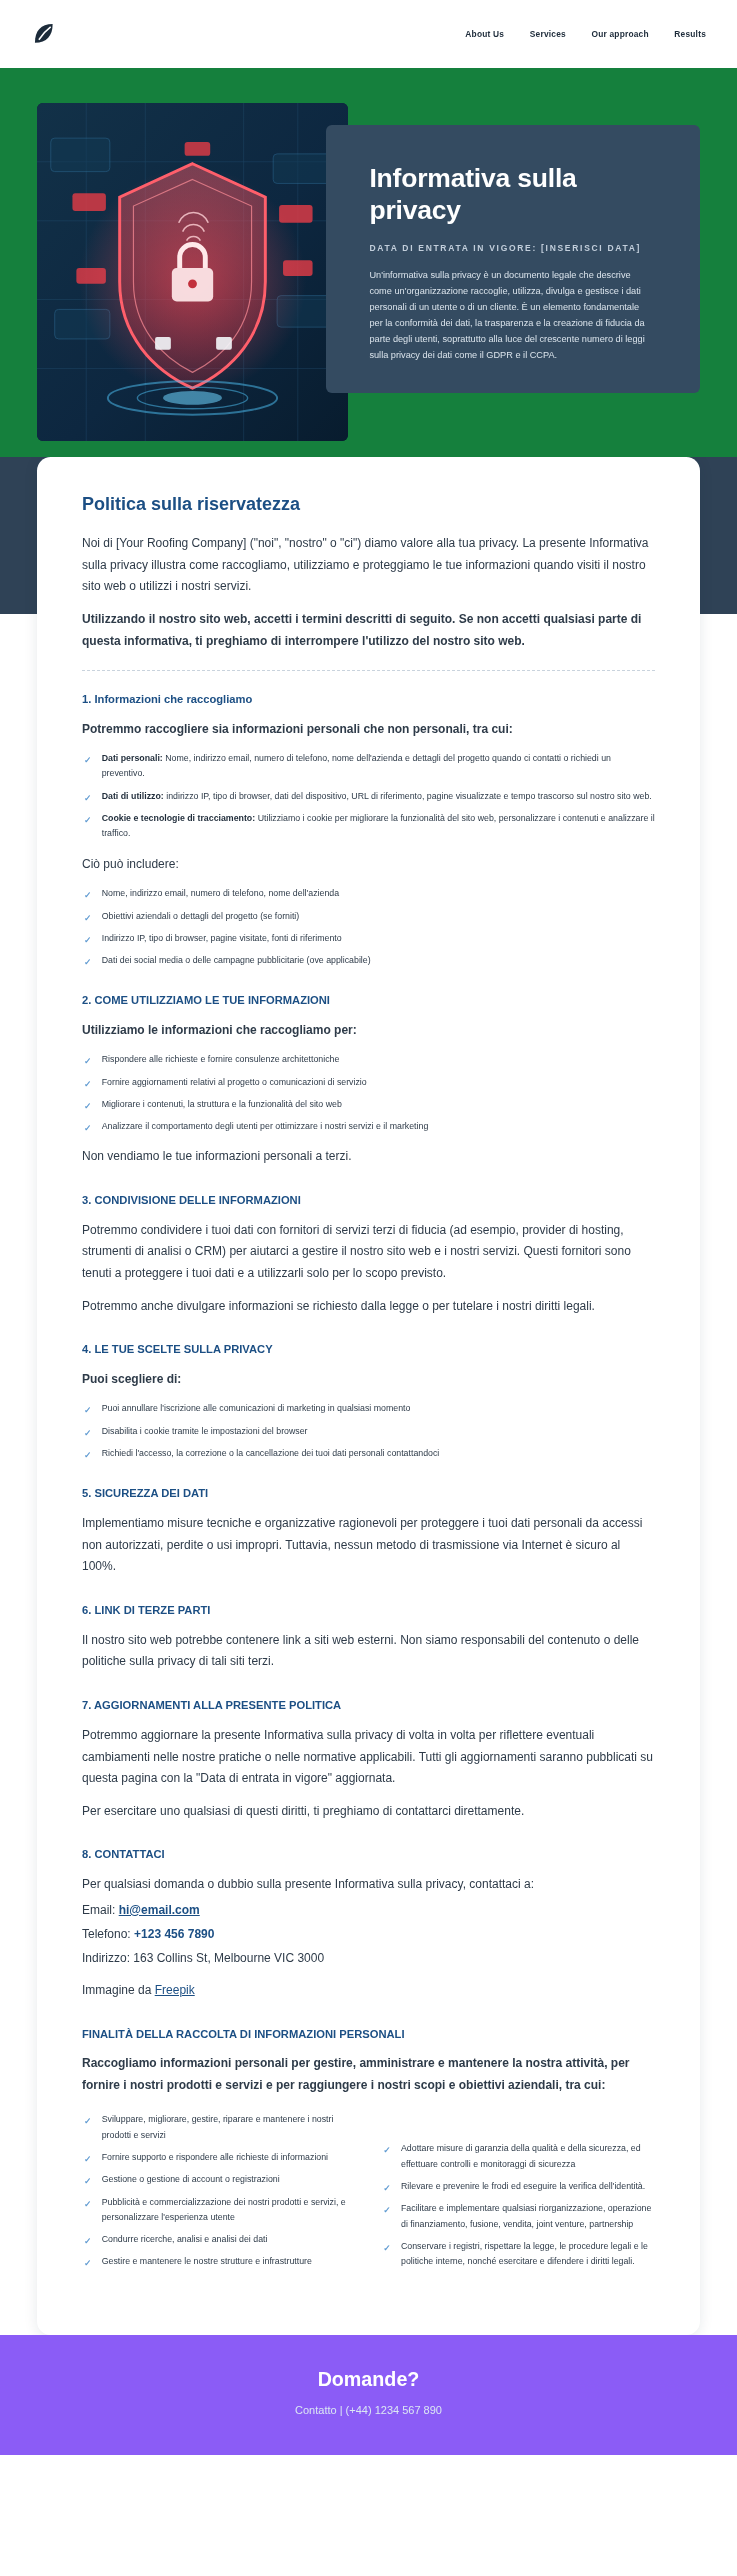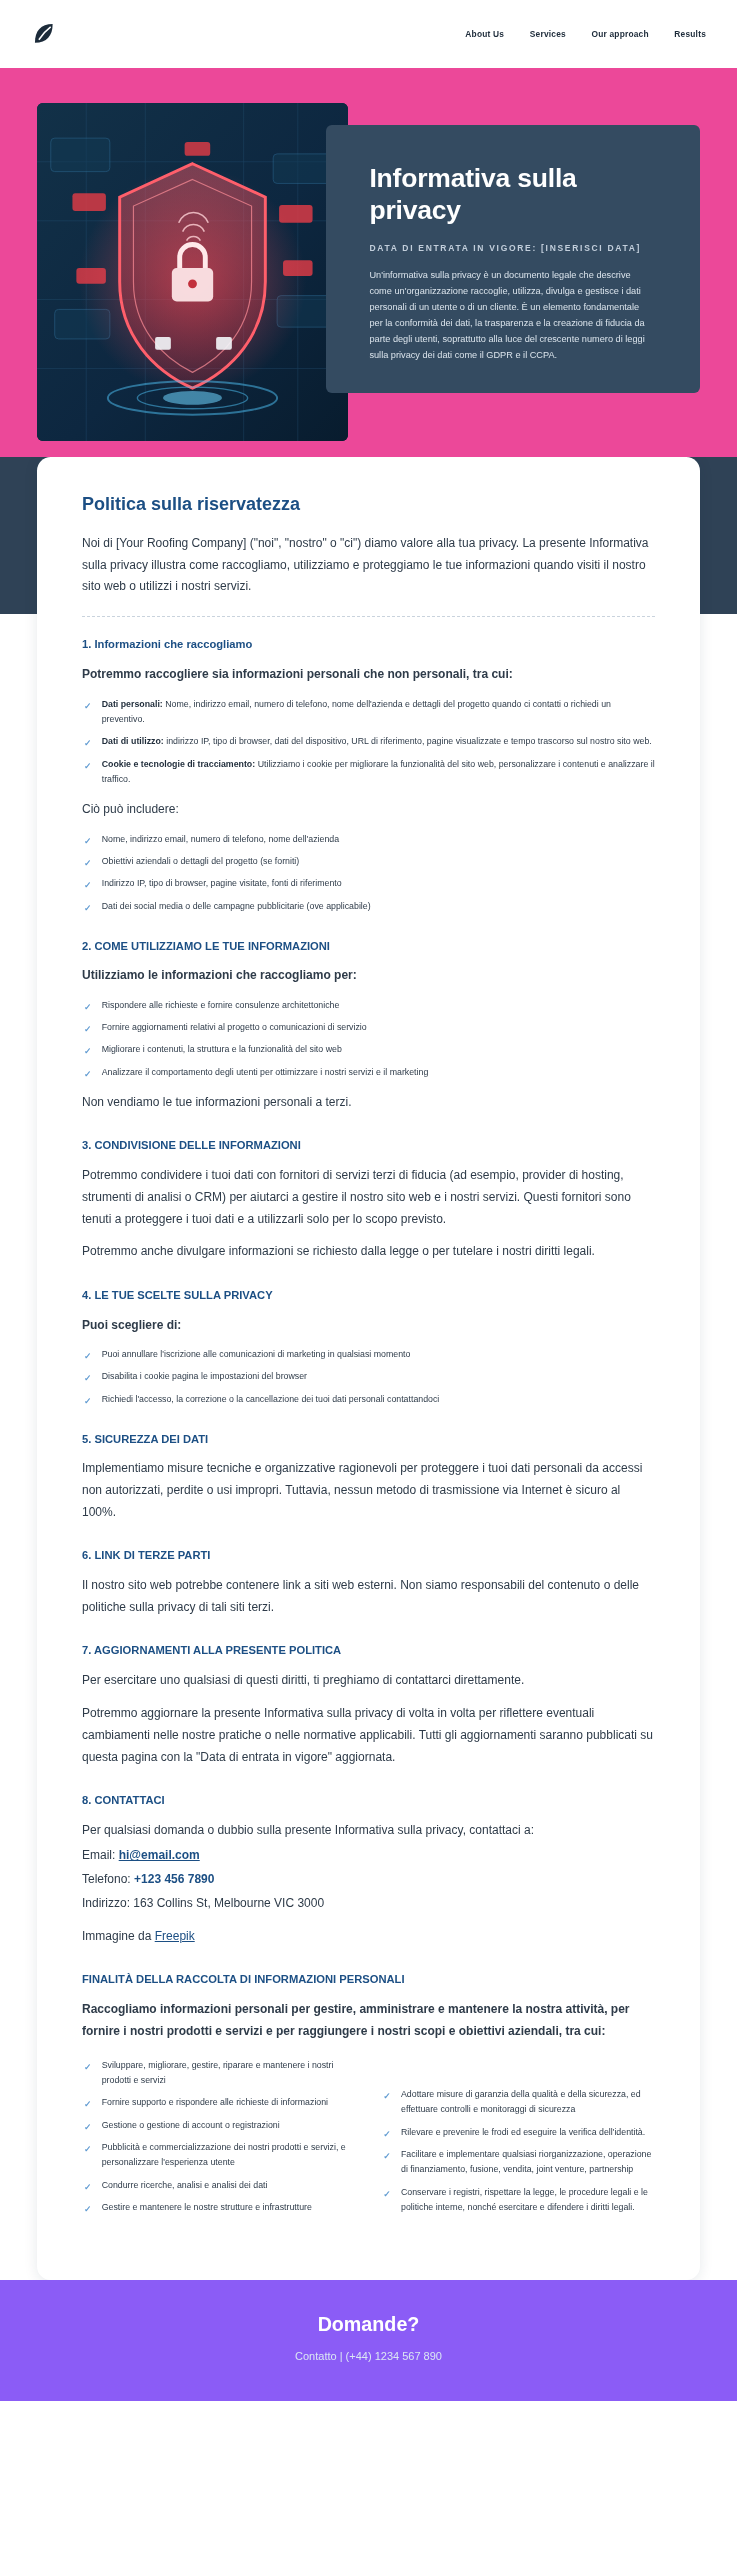--- a/index.html
+++ b/index.html
@@ -34,21 +34,21 @@
     font-size: 8.4px;
     font-weight: bold;
     color: #1d2b3a;
     text-decoration: none;
     letter-spacing: 0.2px;
   }
 
   
   .hero-wrap {
     position: relative;
-    background: #ec4899;
+    background: #15803d;
     padding: 35px 0 0 0;
   }
   .hero {
     position: relative;
     display: flex;
     align-items: stretch;
     padding: 0 37px;
     min-height: 354px;
   }
   .hero-img {
@@ -277,20 +277,21 @@
       <p class="hero-p">Un'informativa sulla privacy è un documento legale che descrive come un'organizzazione raccoglie, utilizza, divulga e gestisce i dati personali di un utente o di un cliente. È un elemento fondamentale per la conformità dei dati, la trasparenza e la creazione di fiducia da parte degli utenti, soprattutto alla luce del crescente numero di leggi sulla privacy dei dati come il GDPR e il CCPA.</p>
     </div>
   </div>
 </div>
 
 <div class="card-zone">
   <div class="card">
 
     <h2 class="main">Politica sulla riservatezza</h2>
     <p class="body">Noi di [Your Roofing Company] ("noi", "nostro" o "ci") diamo valore alla tua privacy. La presente Informativa sulla privacy illustra come raccogliamo, utilizziamo e proteggiamo le tue informazioni quando visiti il nostro sito web o utilizzi i nostri servizi.</p>
+    <p class="body strong">Utilizzando il nostro sito web, accetti i termini descritti di seguito. Se non accetti qualsiasi parte di questa informativa, ti preghiamo di interrompere l'utilizzo del nostro sito web.</p>
 
     <div class="divider"></div>
 
     <h3 class="sec first">1. Informazioni che raccogliamo</h3>
     <p class="lead">Potremmo raccogliere sia informazioni personali che non personali, tra cui:</p>
     <ul class="checks">
       <li><span class="ck">✓</span><b>Dati personali:</b><span> Nome, indirizzo email, numero di telefono, nome dell'azienda e dettagli del progetto quando ci contatti o richiedi un preventivo.</span></li>
       <li><span class="ck">✓</span><b>Dati di utilizzo:</b><span> indirizzo IP, tipo di browser, dati del dispositivo, URL di riferimento, pagine visualizzate e tempo trascorso sul nostro sito web.</span></li>
       <li><span class="ck">✓</span><b>Cookie e tecnologie di tracciamento:</b><span> Utilizziamo i cookie per migliorare la funzionalità del sito web, personalizzare i contenuti e analizzare il traffico.</span></li>
     </ul>
@@ -313,33 +314,33 @@
     <p class="body">Non vendiamo le tue informazioni personali a terzi.</p>
 
     <h3 class="sec">3. CONDIVISIONE DELLE INFORMAZIONI</h3>
     <p class="body">Potremmo condividere i tuoi dati con fornitori di servizi terzi di fiducia (ad esempio, provider di hosting, strumenti di analisi o CRM) per aiutarci a gestire il nostro sito web e i nostri servizi. Questi fornitori sono tenuti a proteggere i tuoi dati e a utilizzarli solo per lo scopo previsto.</p>
     <p class="body">Potremmo anche divulgare informazioni se richiesto dalla legge o per tutelare i nostri diritti legali.</p>
 
     <h3 class="sec">4. LE TUE SCELTE SULLA PRIVACY</h3>
     <p class="lead">Puoi scegliere di:</p>
     <ul class="checks">
       <li><span class="ck">✓</span><span>Puoi annullare l'iscrizione alle comunicazioni di marketing in qualsiasi momento</span></li>
-      <li><span class="ck">✓</span><span>Disabilita i cookie pagina le impostazioni del browser</span></li>
+      <li><span class="ck">✓</span><span>Disabilita i cookie tramite le impostazioni del browser</span></li>
       <li><span class="ck">✓</span><span>Richiedi l'accesso, la correzione o la cancellazione dei tuoi dati personali contattandoci</span></li>
     </ul>
 
     <h3 class="sec">5. SICUREZZA DEI DATI</h3>
     <p class="body">Implementiamo misure tecniche e organizzative ragionevoli per proteggere i tuoi dati personali da accessi non autorizzati, perdite o usi impropri. Tuttavia, nessun metodo di trasmissione via Internet è sicuro al 100%.</p>
 
     <h3 class="sec">6. LINK DI TERZE PARTI</h3>
     <p class="body">Il nostro sito web potrebbe contenere link a siti web esterni. Non siamo responsabili del contenuto o delle politiche sulla privacy di tali siti terzi.</p>
 
     <h3 class="sec">7. AGGIORNAMENTI ALLA PRESENTE POLITICA</h3>
+    <p class="body">Potremmo aggiornare la presente Informativa sulla privacy di volta in volta per riflettere eventuali cambiamenti nelle nostre pratiche o nelle normative applicabili. Tutti gli aggiornamenti saranno pubblicati su questa pagina con la "Data di entrata in vigore" aggiornata.</p>
     <p class="body">Per esercitare uno qualsiasi di questi diritti, ti preghiamo di contattarci direttamente.</p>
-    <p class="body">Potremmo aggiornare la presente Informativa sulla privacy di volta in volta per riflettere eventuali cambiamenti nelle nostre pratiche o nelle normative applicabili. Tutti gli aggiornamenti saranno pubblicati su questa pagina con la "Data di entrata in vigore" aggiornata.</p>
 
     <h3 class="sec">8. CONTATTACI</h3>
     <p class="body" style="margin-bottom:3.9px">Per qualsiasi domanda o dubbio sulla presente Informativa sulla privacy, contattaci a:</p>
     <p class="body" style="margin-bottom:2px">
       <span>Email: </span><a class="email-strong" href="#">hi@email.com</a>
     </p>
     <p class="body" style="margin-bottom:2px">
       <span>Telefono: </span><span class="email-strong">+123 456 7890</span>
     </p>
     <p class="body">Indirizzo: 163 Collins St, Melbourne VIC 3000</p>

